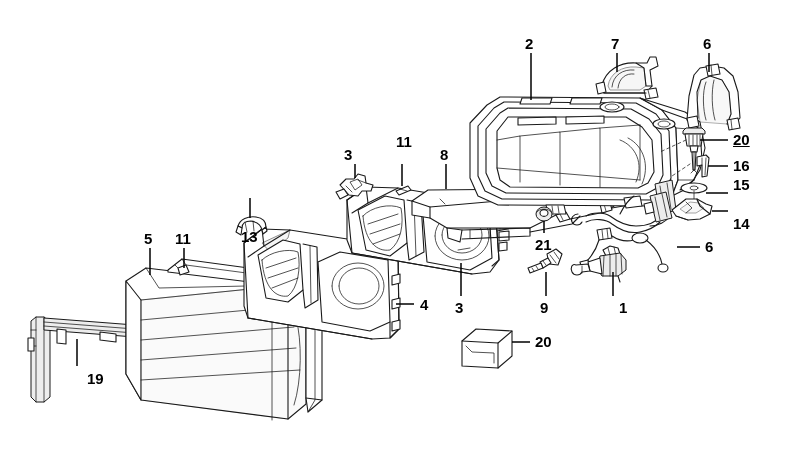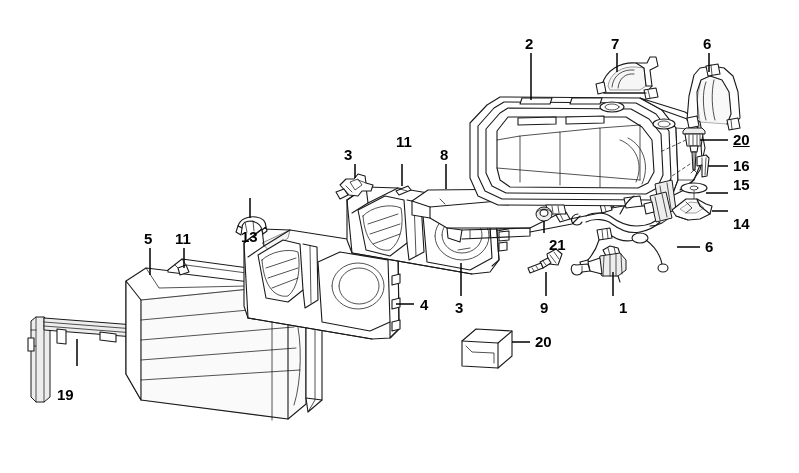--- a/index.html
+++ b/index.html
@@ -356,17 +356,17 @@
   <div class="callout-label" style="left:540px; top:300px;">9</div>
   <div class="callout-label" style="left:344px; top:147px;">3</div>
   <div class="callout-label" style="left:396px; top:134px;">11</div>
   <div class="callout-label" style="left:175px; top:231px;">11</div>
   <div class="callout-label" style="left:241px; top:181px;margin-top:48px;">13</div>
   <div class="callout-label" style="left:733px; top:216px;">14</div>
   <div class="callout-label" style="left:733px; top:177px;">15</div>
   <div class="callout-label" style="left:733px; top:158px;">16</div>
   <div class="callout-label" style="left:705px; top:239px;">6</div>
   <div class="callout-label" style="left:535px; top:334px;">20</div>
-  <div class="callout-label" style="left:57px;  top:371px;margin-top:16px;">19</div>
+  <div class="callout-label" style="left:87px;  top:371px;">19</div>
   <div class="callout-label" style="left:733px; top:132px;text-decoration:underline;">20</div>
-  <div class="callout-label" style="left:535px; top:237px;margin-left:14px;">21</div>
+  <div class="callout-label" style="left:535px; top:237px;">21</div>
 
 </div>
 
 </body></html>

